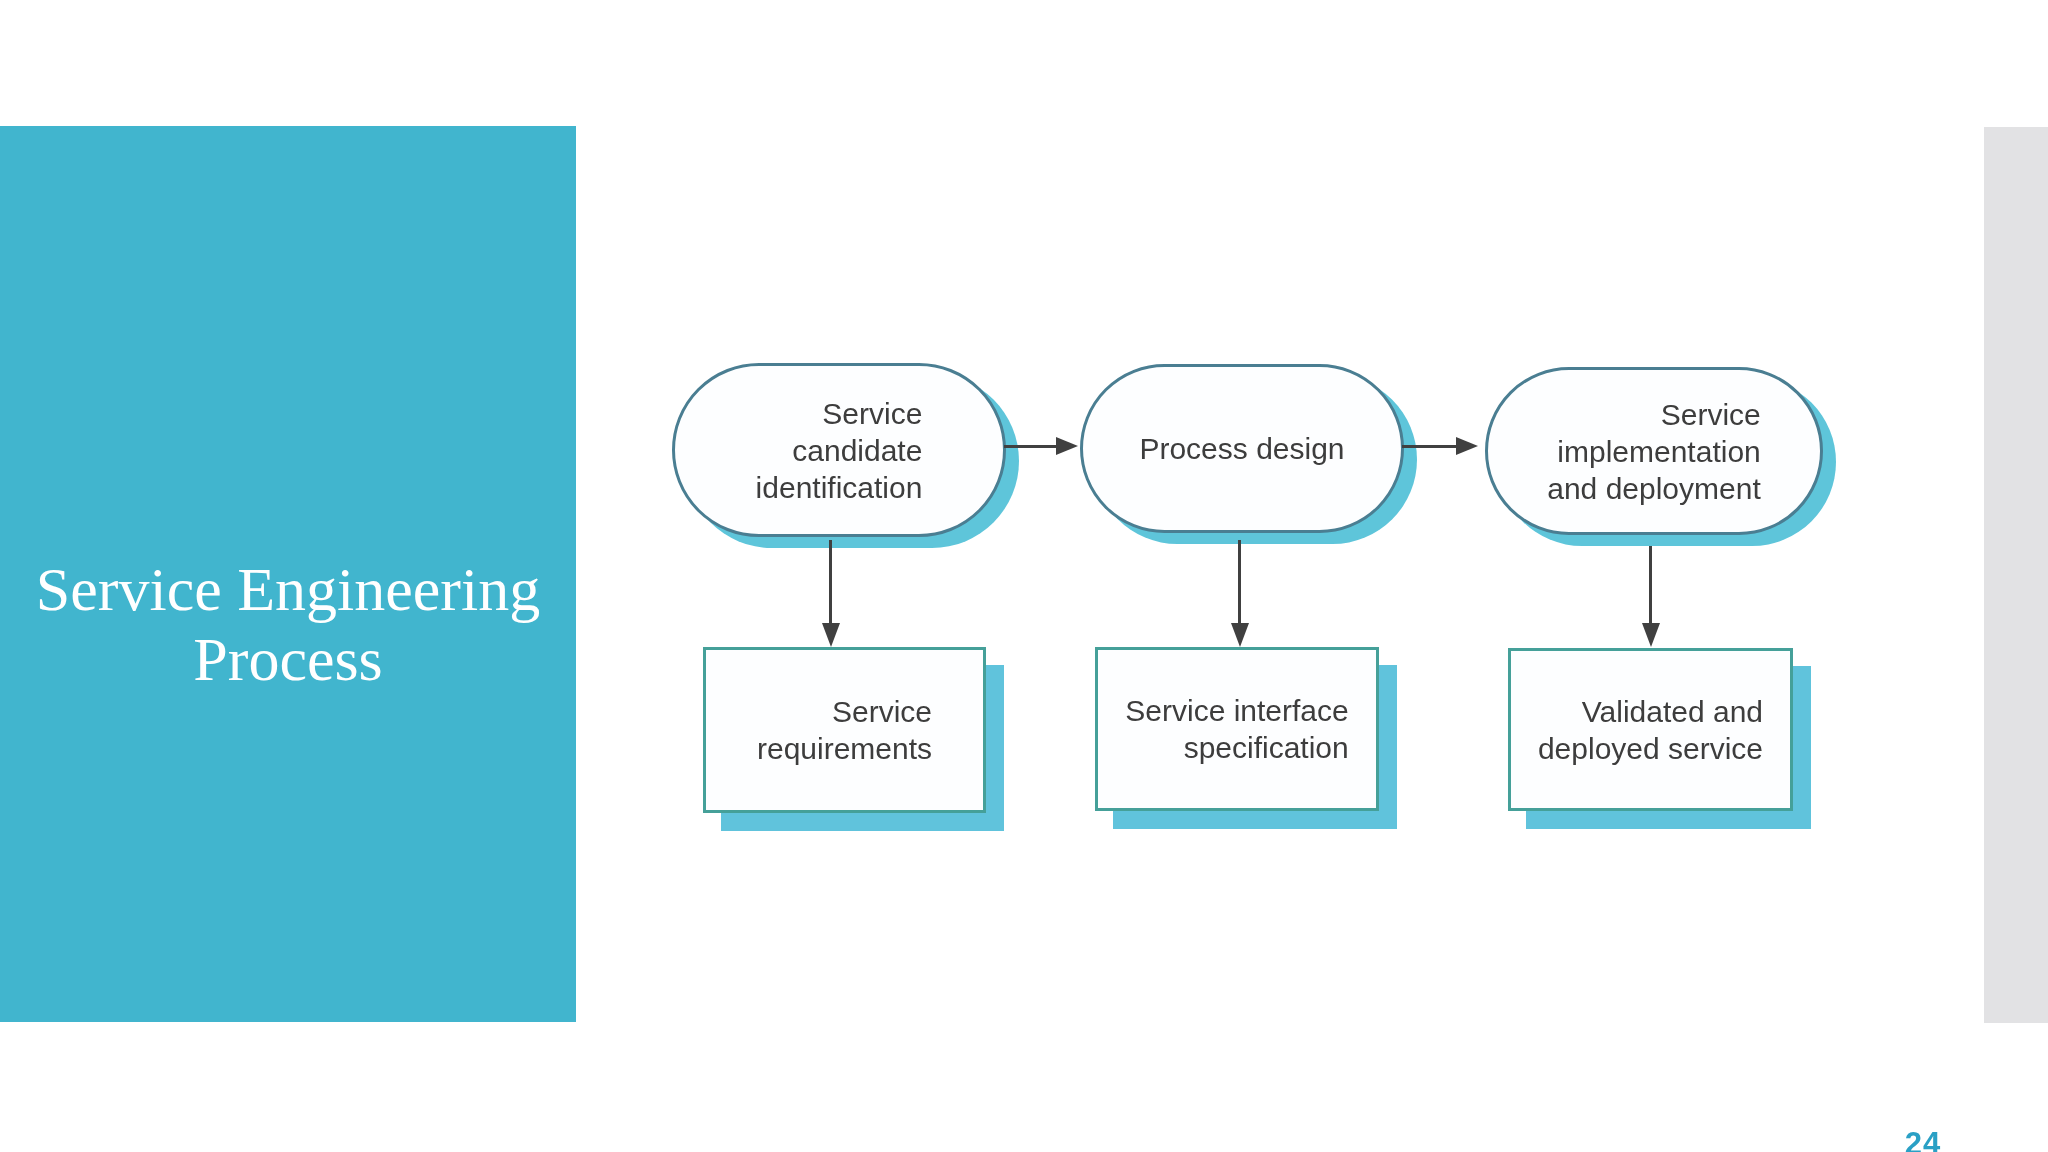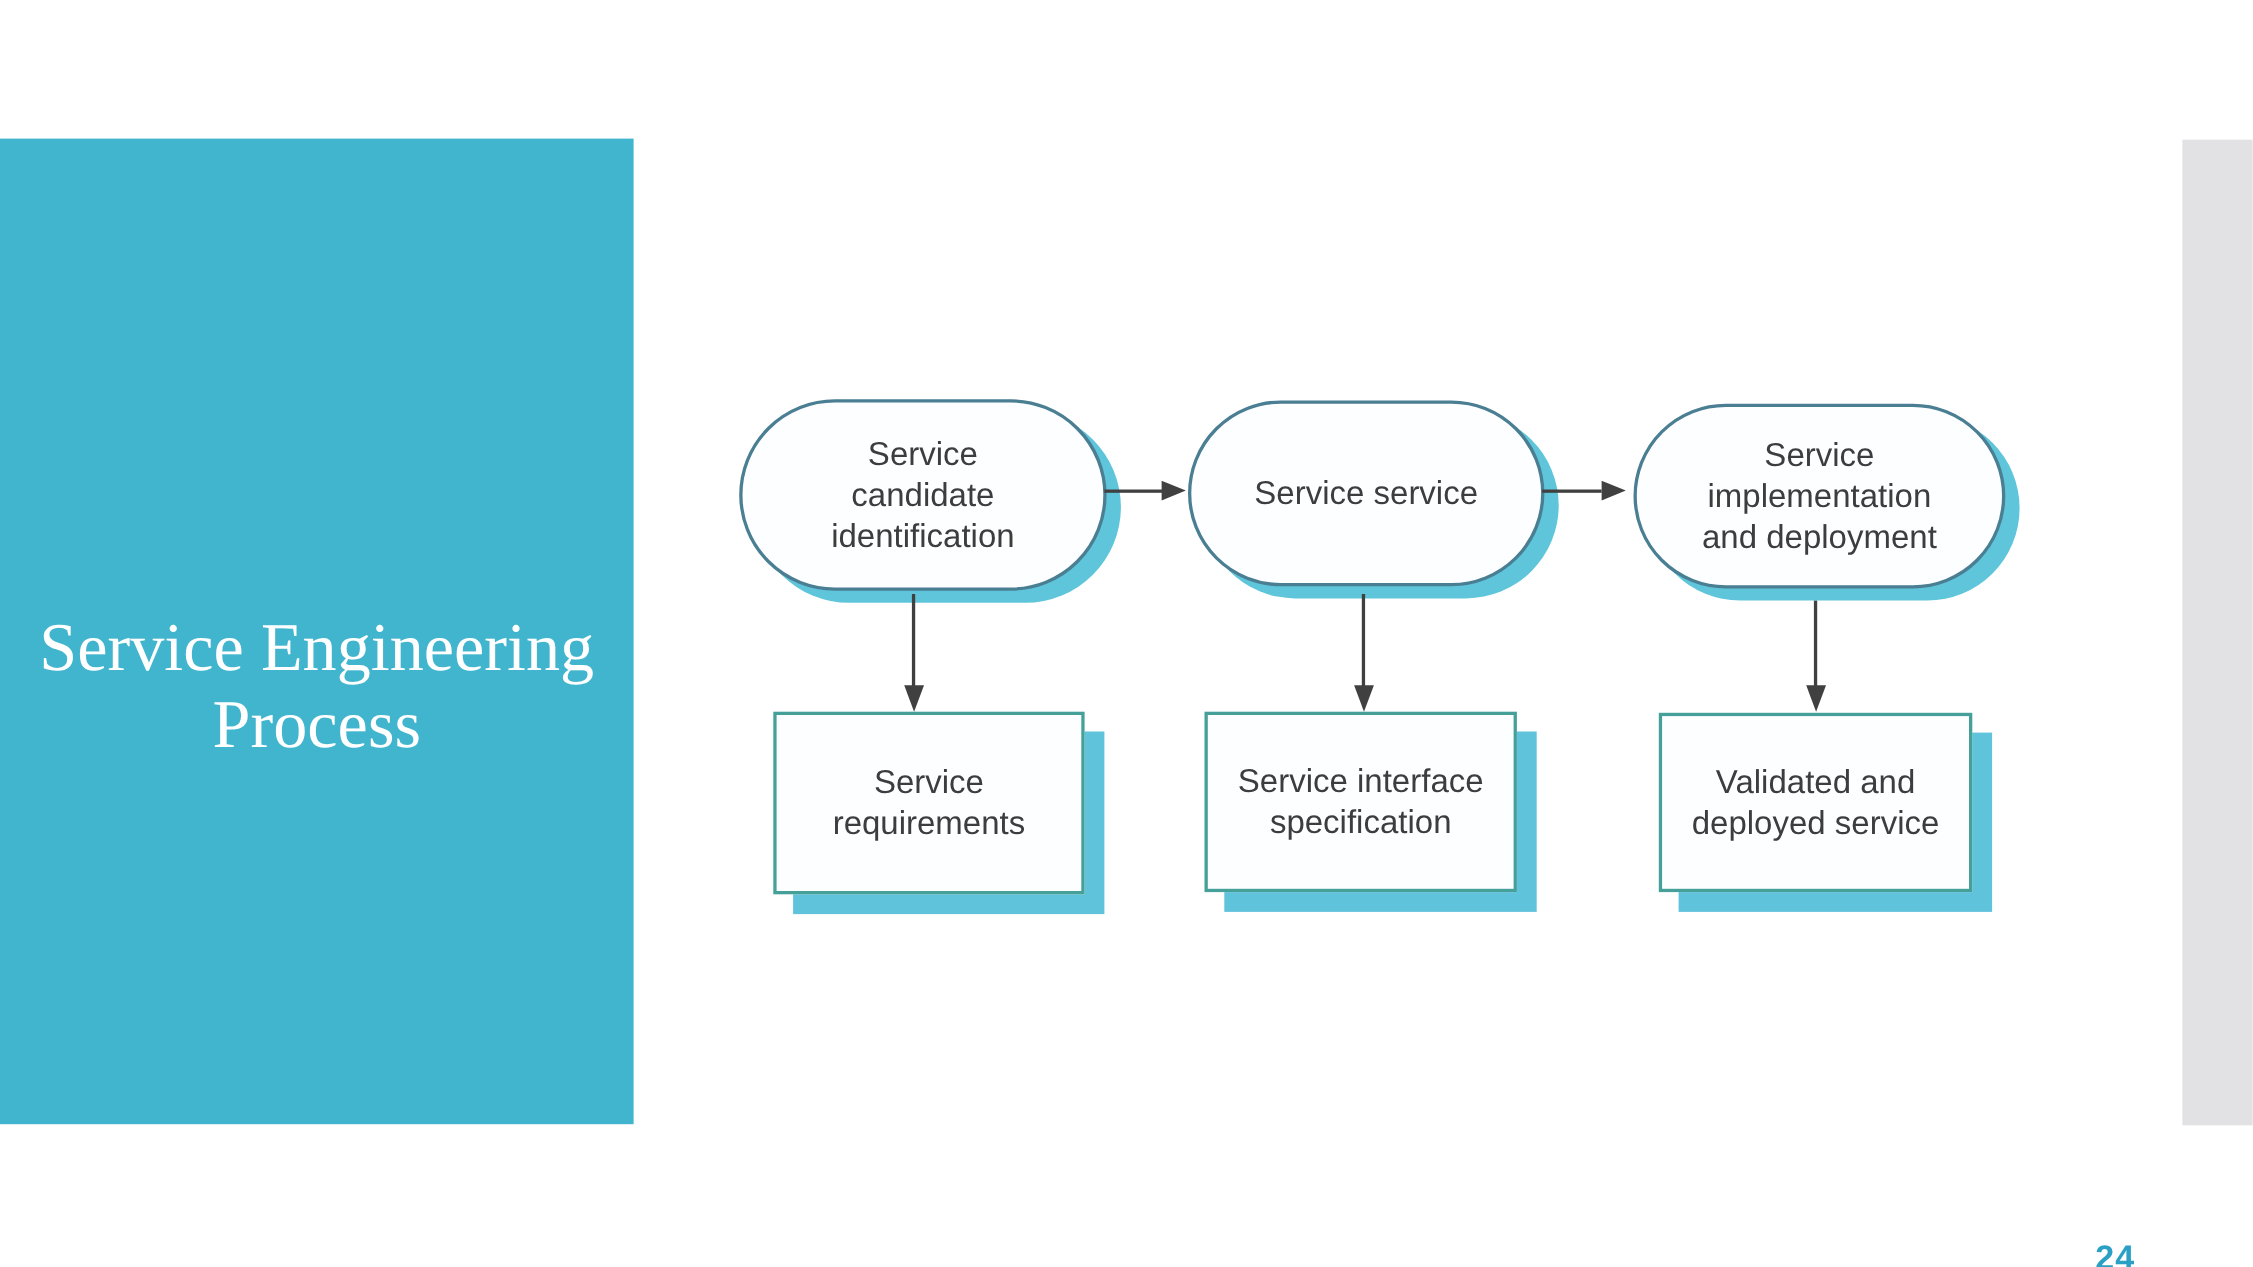--- a/index.html
+++ b/index.html
@@ -15,21 +15,21 @@
     font-size:62px;line-height:70px;font-weight:400;
   }
   .sidebar-title .line{display:block;}
 
   
   .right-strip{position:absolute;left:1984px;top:127px;width:64px;height:896px;background:#e2e2e4;}
 
   
   .node{
     position:absolute;display:flex;align-items:center;justify-content:center;
-    text-align:center;background:#fdfeff;color:#3d3d3d;
+    text-align:right;background:#fdfeff;color:#3d3d3d;
     font-size:30px;line-height:37px;
   }
   .node .label{white-space:pre-line;}
   .pill{border:3px solid #4a7e92;border-radius:120px;box-shadow:13px 11px 0 #5ec5da;}
   .rect{border:3px solid #45a099;box-shadow:18px 18px 0 #60c3dc;}
 
   .pill-1{left:672px;top:363px;width:328px;height:168px;}
   .pill-2{left:1080px;top:364px;width:318px;height:163px;}
   .pill-3{left:1485px;top:367px;width:332px;height:162px;}
 
@@ -82,21 +82,21 @@
   <div class="right-strip"></div>
 
   <div>
 
     <div class="node pill pill-1">
       <span class="label">Service
 candidate
 identification</span>
     </div>
     <div class="node pill pill-2">
-      <span class="label">Service service</span>
+      <span class="label">Process design</span>
     </div>
     <div class="node pill pill-3">
       <span class="label">Service
 implementation
 and deployment</span>
     </div>
 
     <div class="node rect rect-1">
       <span class="label">Service
 requirements</span>

